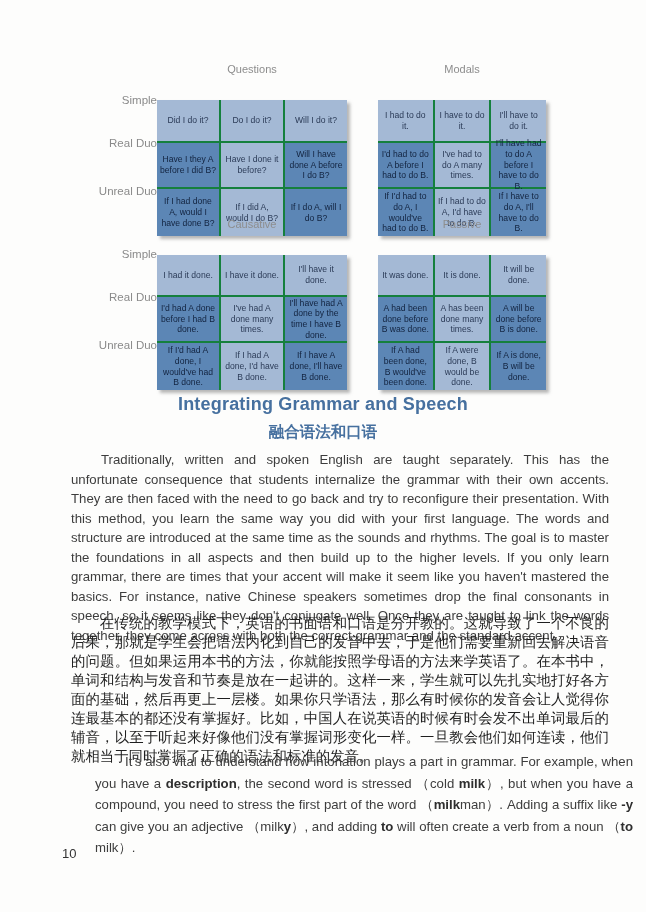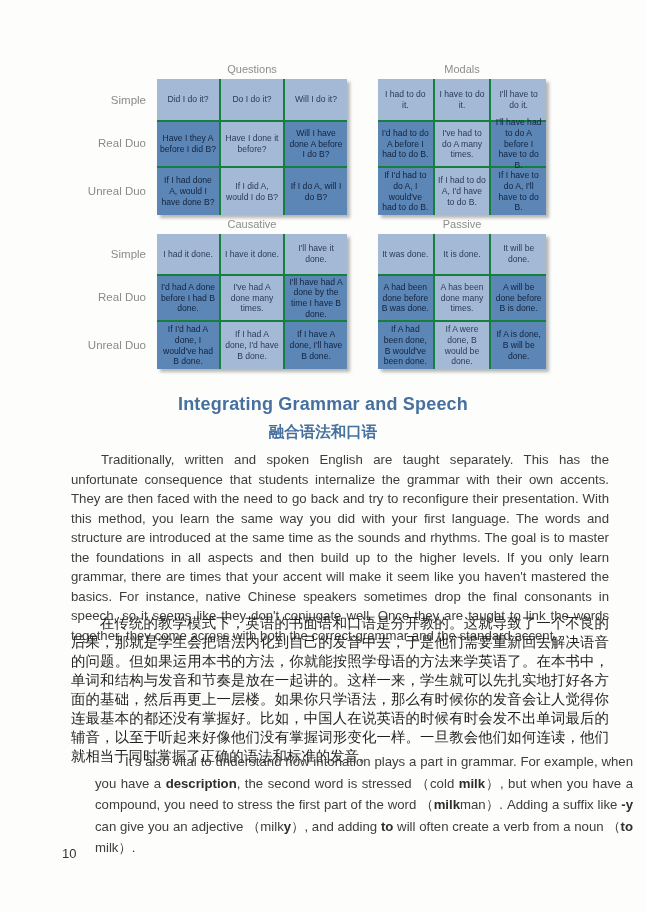--- a/index.html
+++ b/index.html
@@ -5,25 +5,25 @@
   * { margin:0; padding:0; box-sizing:border-box; }
   html,body { background:#e8e8e8; }
   .page {
     position:relative; width:646px; height:912px; background:#fdfdfc;
     font-family:"Liberation Sans", sans-serif; overflow:hidden;
     margin:0 auto;
   }
   
   .band { position:absolute; left:0; display:flex; align-items:flex-start; }
   .rowlabels {
-    width:157px; display:grid; text-align:right; padding-right:11px;
+    width:157px; display:grid; text-align:right; padding-right:0;
     color:#8a8a8a; font-size:11.5px;
   }
   .rowlabels .rl { display:flex; align-items:center; justify-content:flex-end; }
-  .tgroup { display:flex; flex-direction:column; }
+  .tgroup { display:flex; flex-direction:column;gap:21px; }
   .ttitle {
     text-align:center; color:#8d8d8d; font-size:11px; height:17px; line-height:15px;
   }
   .grid {
     display:grid; grid-template-columns:repeat(3,1fr); gap:2px;
     background:#15803d; box-shadow:3px 3px 3px rgba(125,125,125,.55);
   }
   .cell {
     display:flex; align-items:center; justify-content:center; text-align:center;
     font-size:8.6px; line-height:1.25; padding:2px 3px;

